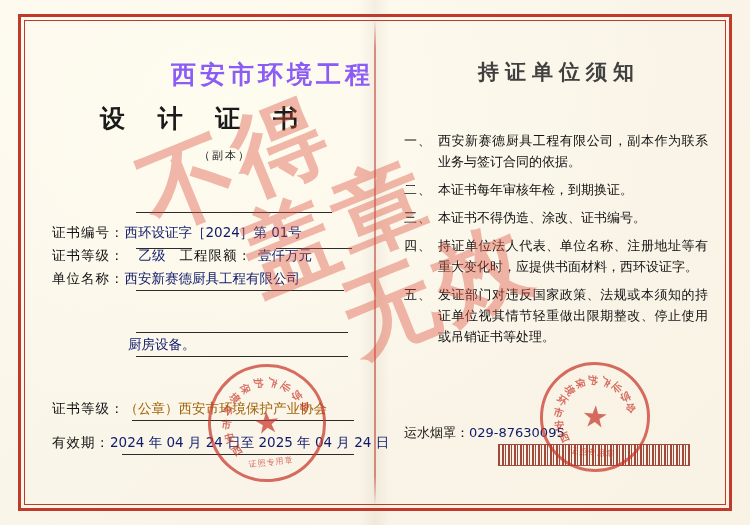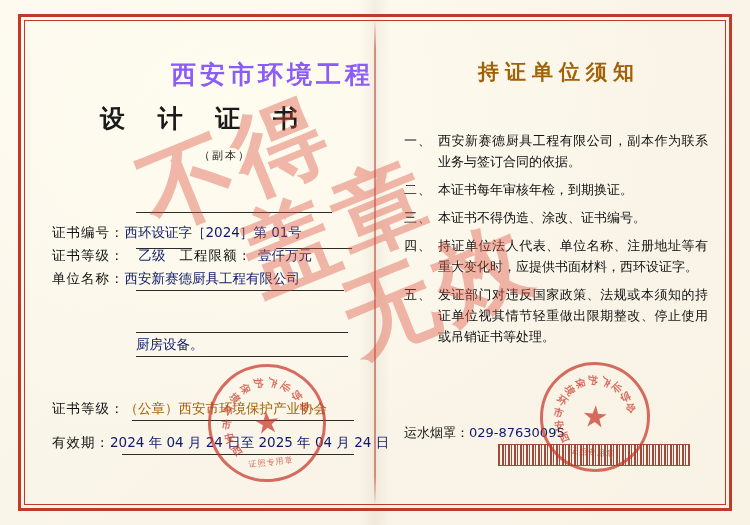--- a/index.html
+++ b/index.html
@@ -146,21 +146,21 @@
   .notice-title {
     position: absolute;
     left: 0;
     top: 38px;
     width: 340px;
     text-align: center;
     font-size: 21px;
     font-weight: bold;
     letter-spacing: 6px;
     text-indent: 6px;
-    color: #a16207;
+    color: #404040;
     font-family: Liberation Mono, monospace;
   }
   .notice-list {
     position: absolute;
     left: 18px;
     top: 110px;
     width: 304px;
   }
   .notice-item {
     display: flex;
@@ -307,21 +307,21 @@
     </div>
     <div class="u-line" style="left:112px; top:228px; width:56px;"></div>
     <div class="u-line" style="left:252px; top:228px; width:76px;"></div>
 
     <div class="field-row" style="left:28px; top:250px;">
       <span class="label">单位名称：</span><span class="val val-hand">西安新赛德厨具工程有限公司</span>
     </div>
     <div class="u-line" style="left:112px; top:270px; width:208px;"></div>
 
     <div class="u-line" style="left:112px; top:312px; width:212px;"></div>
-    <div class="field-row" style="left:112px; top:316px;">
+    <div class="field-row" style="left:104px; top:316px;">
       <span class="val val-hand">厨房设备。</span>
     </div>
     <div class="u-line" style="left:112px; top:336px; width:212px;"></div>
 
     <div class="field-row" style="left:28px; top:380px;">
       <span class="label">证书等级：</span><span class="val" style="color:#a16207;">（公章）西安市环境保护产业协会</span>
     </div>
     <div class="u-line" style="left:108px; top:400px; width:222px;"></div>
 
     <div class="field-row" style="left:28px; top:414px;">

